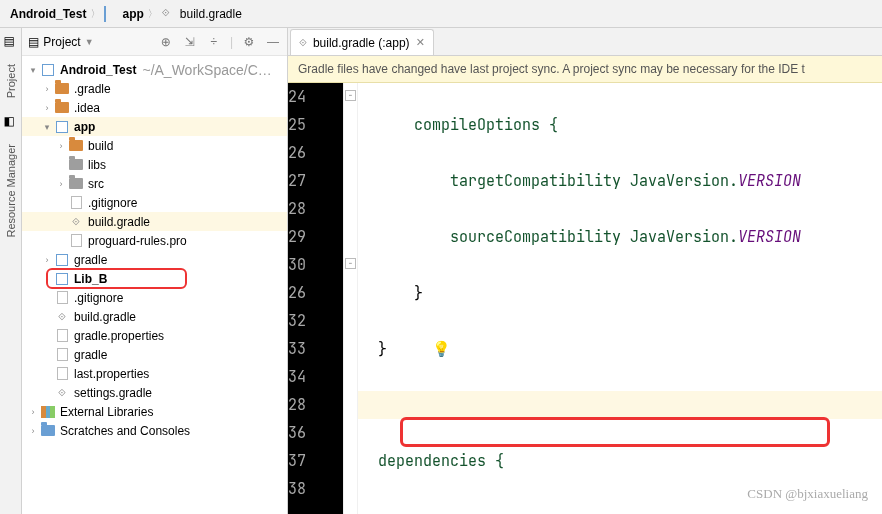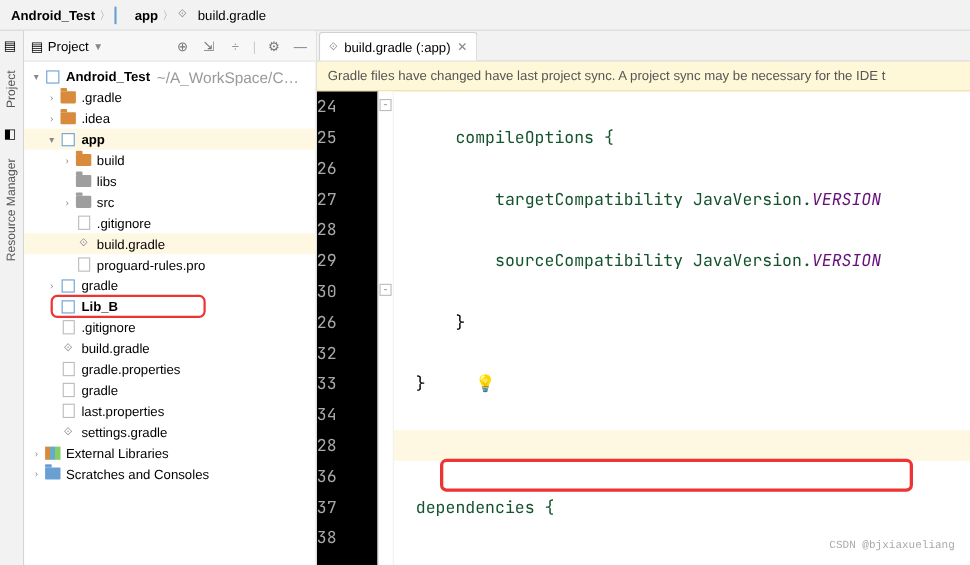--- a/index.html
+++ b/index.html
@@ -49,21 +49,21 @@
     .foldcol { width: 14px; background: #fff; border-right: 1px solid #f0f0f0; position: relative; }
     .fold-mark { position: absolute; left: 1px; width: 11px; height: 11px; border: 1px solid #bbb; font-size: 9px; line-height: 9px; text-align: center; color: #888; cursor: pointer; background: #fff; }
     .code { flex: 1; line-height: 28px; white-space: pre; overflow: hidden; position: relative; }
     .code .line { height: 28px; padding-left: 20px; }
     .ident { color: #660e7a; font-style: italic; }
     .plain { color: #14532d; }
     .punct { color: #000; }
     .bulb { color: #e8b100; }
     .highlight-box { position: absolute; border: 3px solid #e33; border-radius: 6px; pointer-events: none; }
 
-    .watermark { position: absolute; bottom: 12px; right: 14px; color: #aaa; font-size: 10px; font-family: Liberation Mono, monospace; }
+    .watermark { position: absolute; bottom: 12px; right: 14px; color: #aaa; font-size: 13px; font-family: Liberation Serif, serif; }
 
     
     .i-folder { background: #b39065; width: 14px; height: 11px; border-radius: 1px; position: relative; }
     .i-folder::before { content: ""; position: absolute; top: -3px; left: 0; width: 6px; height: 3px; background: #b39065; border-radius: 1px 1px 0 0; }
     .i-folder.orange { background: #d88a3d; } .i-folder.orange::before { background: #d88a3d; }
     .i-folder.gray { background: #9e9e9e; } .i-folder.gray::before { background: #9e9e9e; }
     .i-folder.blue { background: #6a9fd4; } .i-folder.blue::before { background: #6a9fd4; }
     .i-mod { width: 12px; height: 12px; border: 1px solid #6a9fd4; background: #fff; position: relative; }
     .i-gradle { color: #888; font-size: 10px; }
     .i-file { width: 11px; height: 13px; border: 1px solid #bbb; background: #fff; }

